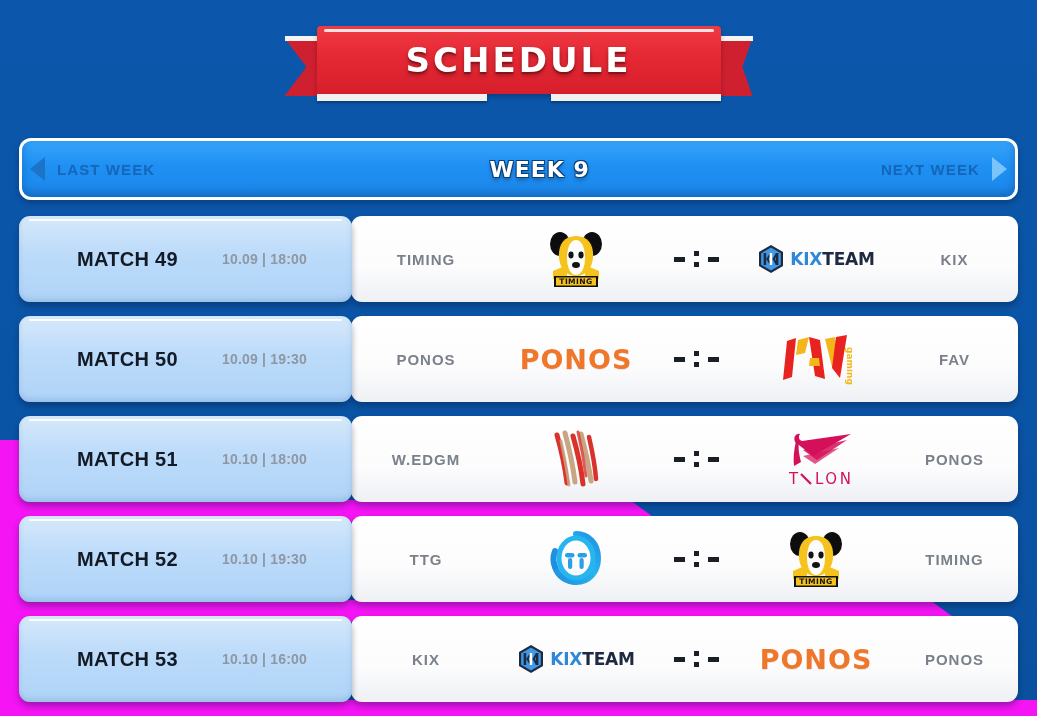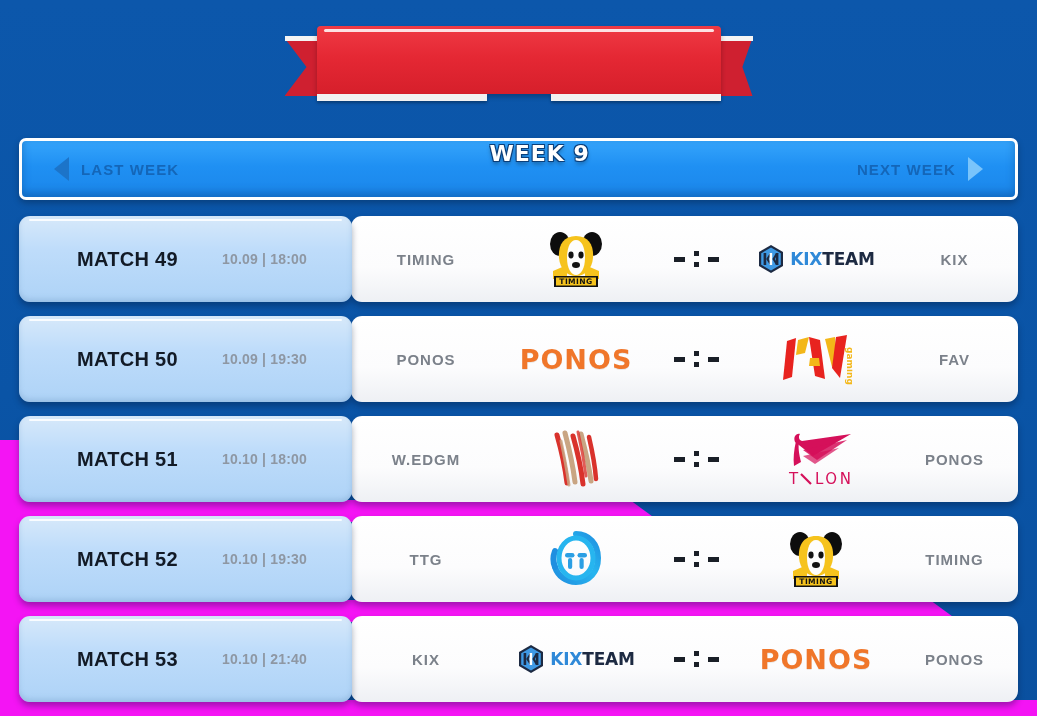--- a/index.html
+++ b/index.html
@@ -156,28 +156,29 @@
   }
 
   
   .weeknav {
     position: absolute;
     left: 19px;
     top: 138px;
     width: 999px;
     height: 62px;
     z-index: 6;
-    border-radius: 7px;
+    border-radius: 12px;
     background: linear-gradient(180deg, #35a4fb 0%, #1f90f3 45%, #1b86ea 100%);
     border: 3px solid #ffffff;
     box-sizing: border-box;
     box-shadow: 0 3px 6px rgba(0,0,0,0.25), inset 0 -4px 8px rgba(8,70,140,0.45);
     display: flex;
+    align-items: center;
     justify-content: space-between;
-    padding: 0 32px;
+    padding: 0 8px;
   }
   .nav-btn {
     display: flex;
     align-items: center;
     gap: 12px;
     color: #1466b8;
     font-size: 15px;
     font-weight: bold;
     letter-spacing: 1.1px;
     cursor: pointer;
@@ -362,20 +363,21 @@
     <div class="ribbon">
       <div class="ribbon-tail left"></div>
       <div class="ribbon-tail right"></div>
       <div class="ribbon-tail-hl left"></div>
       <div class="ribbon-tail-hl right"></div>
       <div class="ribbon-body"></div>
       <div class="ribbon-notch">
         <div class="ribbon-notch-bar l"></div>
         <div class="ribbon-notch-bar r"></div>
       </div>
+      <div class="ribbon-title">SCHEDULE</div>
     </div>
   </div>
 
   <div class="weeknav">
     <div class="nav-btn">
       <span class="arrow left"></span>
       <span>LAST WEEK</span>
     </div>
     <div class="week-label">WEEK 9</div>
     <div class="nav-btn right">
@@ -565,21 +567,21 @@
           </svg>
         </div>
         <div class="team-abbr">TIMING</div>
       </div>
     </div>
 
     <div class="match-row">
       <div class="row-white"></div>
       <div class="row-blue">
         <span class="match-no">MATCH 53</span>
-        <span class="match-when">10.10 | 21:40</span>
+        <span class="match-when">10.10 | 16:00</span>
       </div>
       <div class="row-fixture">
         <div class="team-abbr">KIX</div>
         <div class="logo-cell">
           <div class="logo-kixteam">
             <svg class="logo-svg" width="28" height="30" viewBox="0 0 28 30">
               <path d="M14 1 L26 8 L26 22 L14 29 L2 22 L2 8 Z" fill="#1d2a42"></path>
               <path d="M14 3.6 L23.8 9.3 L23.8 20.7 L14 26.4 L4.2 20.7 L4.2 9.3 Z" fill="#3f9ae5"></path>
               <rect x="6.6" y="9" width="2.6" height="12" fill="#1d2a42"></rect>
               <path d="M9.2 15 L13 9 L15.4 9 L11.6 15 L15.4 21 L13 21 Z" fill="#1d2a42"></path>

